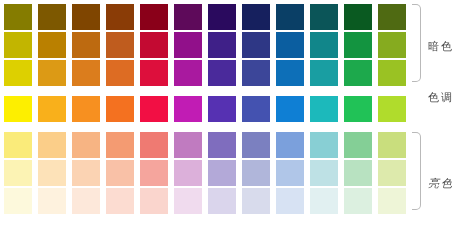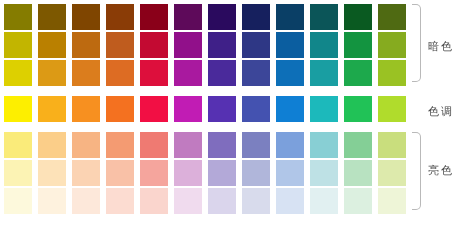--- a/index.html
+++ b/index.html
@@ -76,22 +76,22 @@
     position: absolute;
     left: 428px;
     width: 36px;
     font-size: 11px;
     line-height: 12px;
     color: #4a4a4a;
     letter-spacing: 2px;
     white-space: nowrap;
   }
   #label-dark  { top: 41px; }
-  #label-tone  { top: 106px; }
-  #label-light { top: 165px; }
+  #label-tone  { top: 92px; }
+  #label-light { top: 178px; font-style: italic; }
 </style>
 </head>
 <body>
 
 <div id="palette-root">
 
   <div id="swatch-grid">
 
     <div class="swatch-row row-0">
         <div class="swatch" style="background: rgb(133, 124, 0);"></div>

